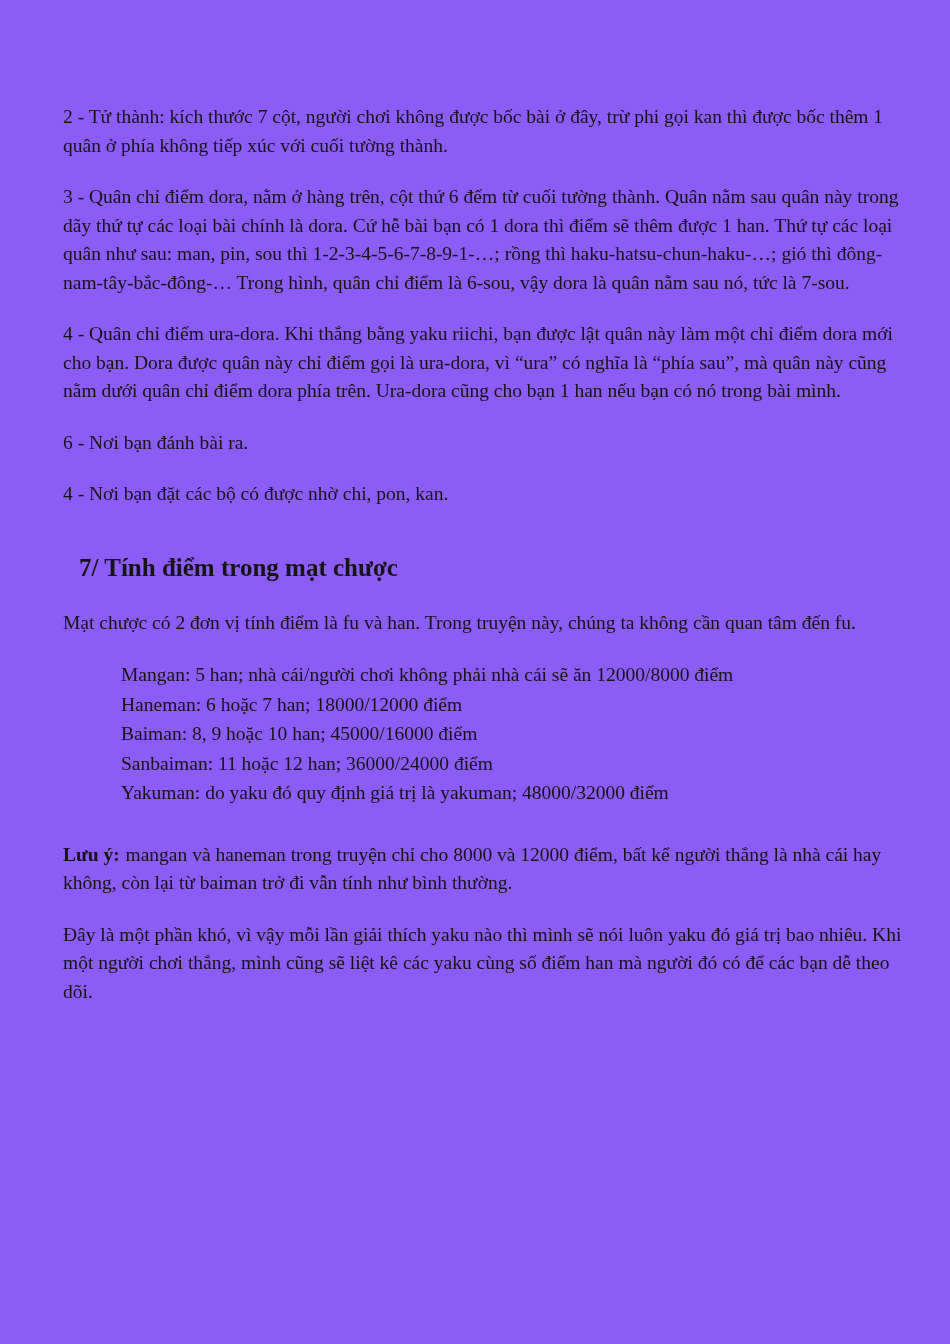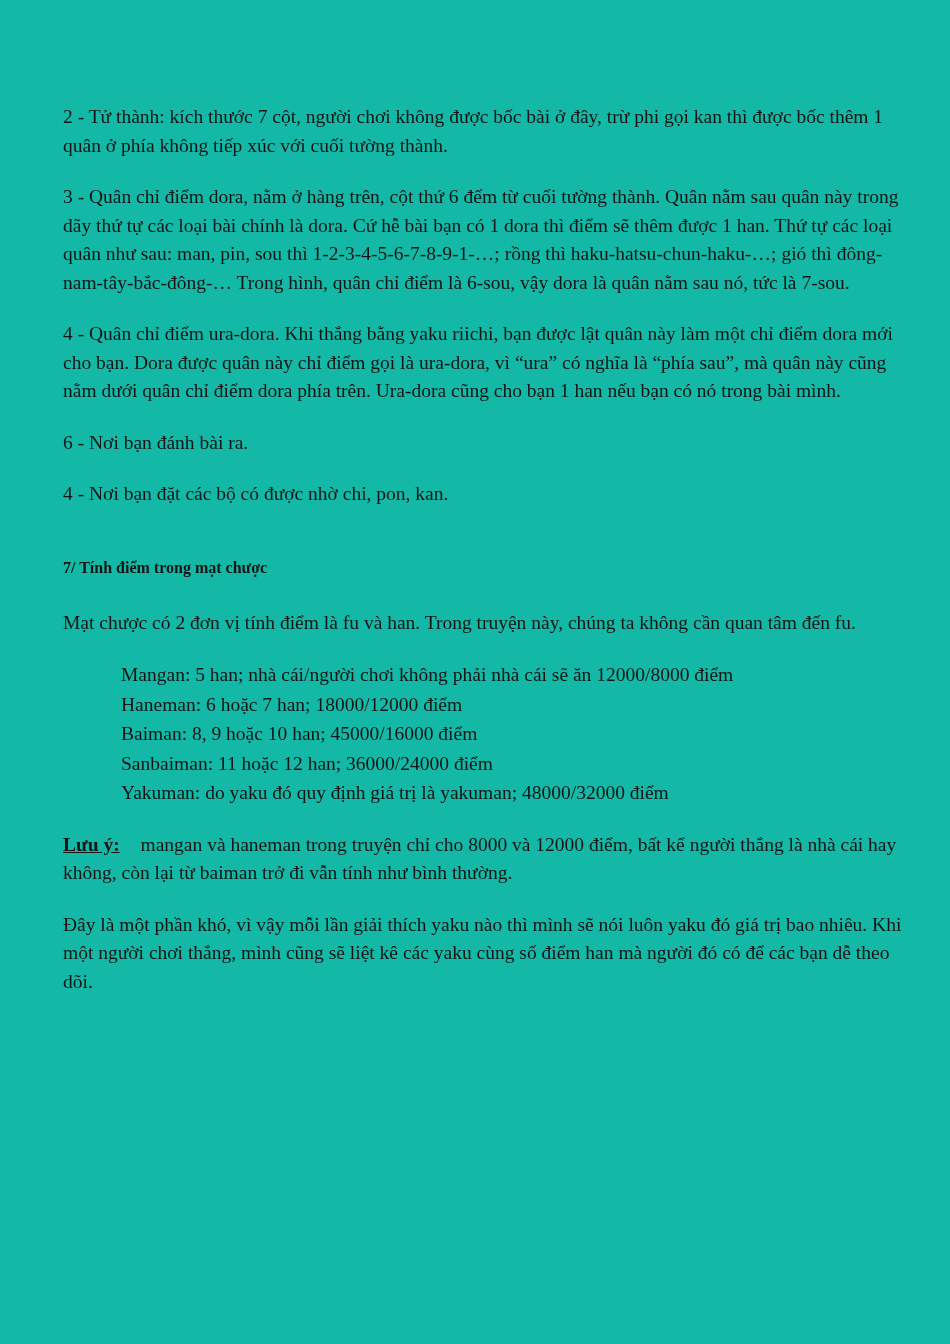--- a/index.html
+++ b/index.html
@@ -4,51 +4,50 @@
 <style>
   html, body {
     margin: 0;
     padding: 0;
     background: #ffffff;
   }
   .page {
     position: relative;
     width: 950px;
     height: 1344px;
-    background: #14b8a6;
+    background: #8b5cf6;
     color: #151515;
     font-family: "Liberation Serif", "DejaVu Serif", serif;
     box-sizing: border-box;
     padding: 103px 38px 0 63px;
     overflow: hidden;
   }
   .para {
     font-size: 19.5px;
     line-height: 28.5px;
     margin: 0 0 23px 0;
     text-align: left;
   }
   .heading {
-    font-size: 16px;
+    font-size: 25px;
     line-height: 31px;
     font-weight: bold;
-    margin: 43px 0 26px 0;
+    margin: 43px 0 26px 16px;
   }
   .score-list {
-    margin: 0 0 23px 0;
+    margin: 0 0 33px 0;
     padding-left: 58px;
   }
   .score-line {
     font-size: 19.5px;
     line-height: 29.5px;
   }
   .note-label {
     font-weight: bold;
-    text-decoration: underline;
-    margin-right: 16px;
+    margin-right: 1px;
   }
 </style>
 </head>
 <body>
 
 <div class="page">
 
   <p class="para">2 - Tử thành: kích thước 7 cột, người chơi không được bốc bài ở đây, trừ phi gọi kan thì được bốc thêm 1 quân ở phía không tiếp xúc với cuối tường thành.</p>
   <p class="para">3 - Quân chỉ điểm dora, nằm ở hàng trên, cột thứ 6 đếm từ cuối tường thành. Quân nằm sau quân này trong dãy thứ tự các loại bài chính là dora. Cứ hễ bài bạn có 1 dora thì điểm sẽ thêm được 1 han. Thứ tự các loại quân như sau: man, pin, sou thì 1-2-3-4-5-6-7-8-9-1-…; rồng thì haku-hatsu-chun-haku-…; gió thì đông-nam-tây-bắc-đông-… Trong hình, quân chỉ điểm là 6-sou, vậy dora là quân nằm sau nó, tức là 7-sou.</p>
   <p class="para">4 - Quân chỉ điểm ura-dora. Khi thắng bằng yaku riichi, bạn được lật quân này làm một chỉ điểm dora mới cho bạn. Dora được quân này chỉ điểm gọi là ura-dora, vì “ura” có nghĩa là “phía sau”, mà quân này cũng nằm dưới quân chỉ điểm dora phía trên. Ura-dora cũng cho bạn 1 han nếu bạn có nó trong bài mình.</p>

